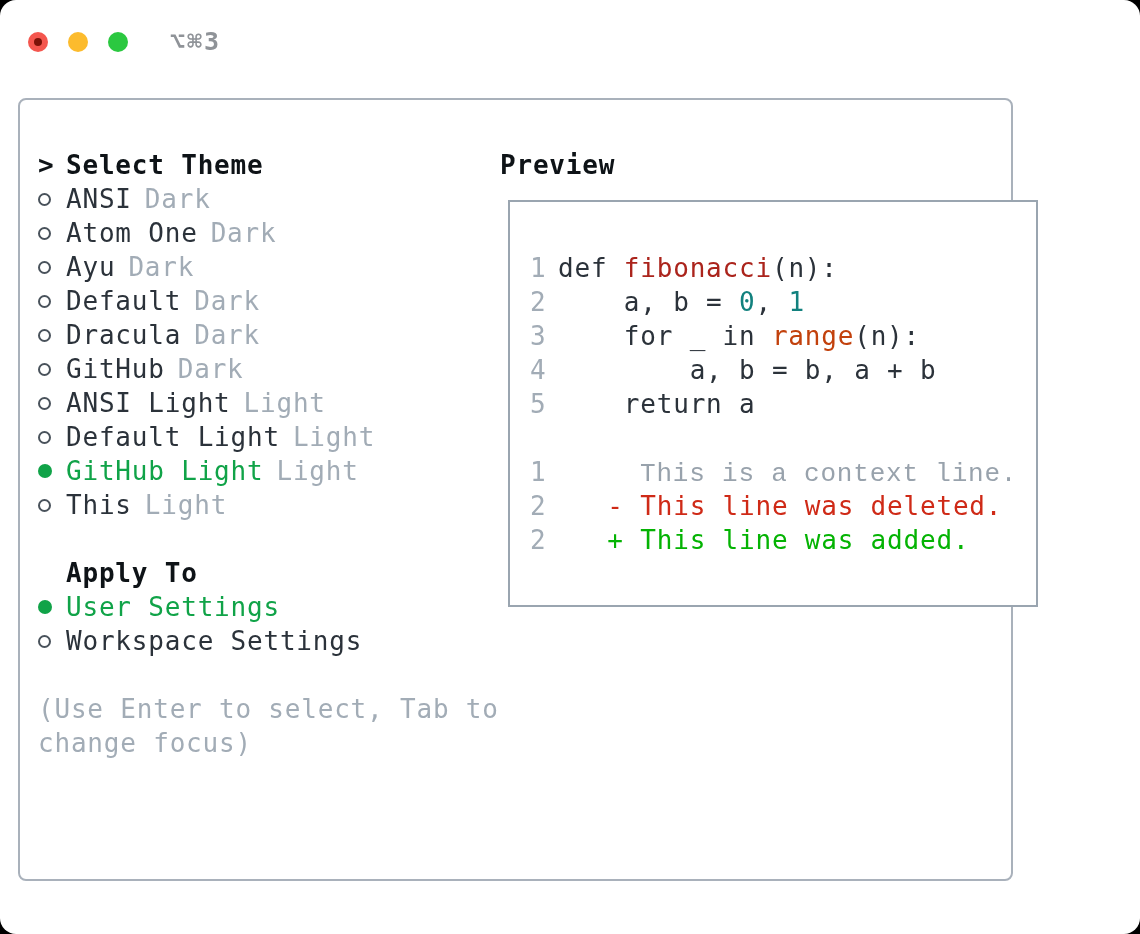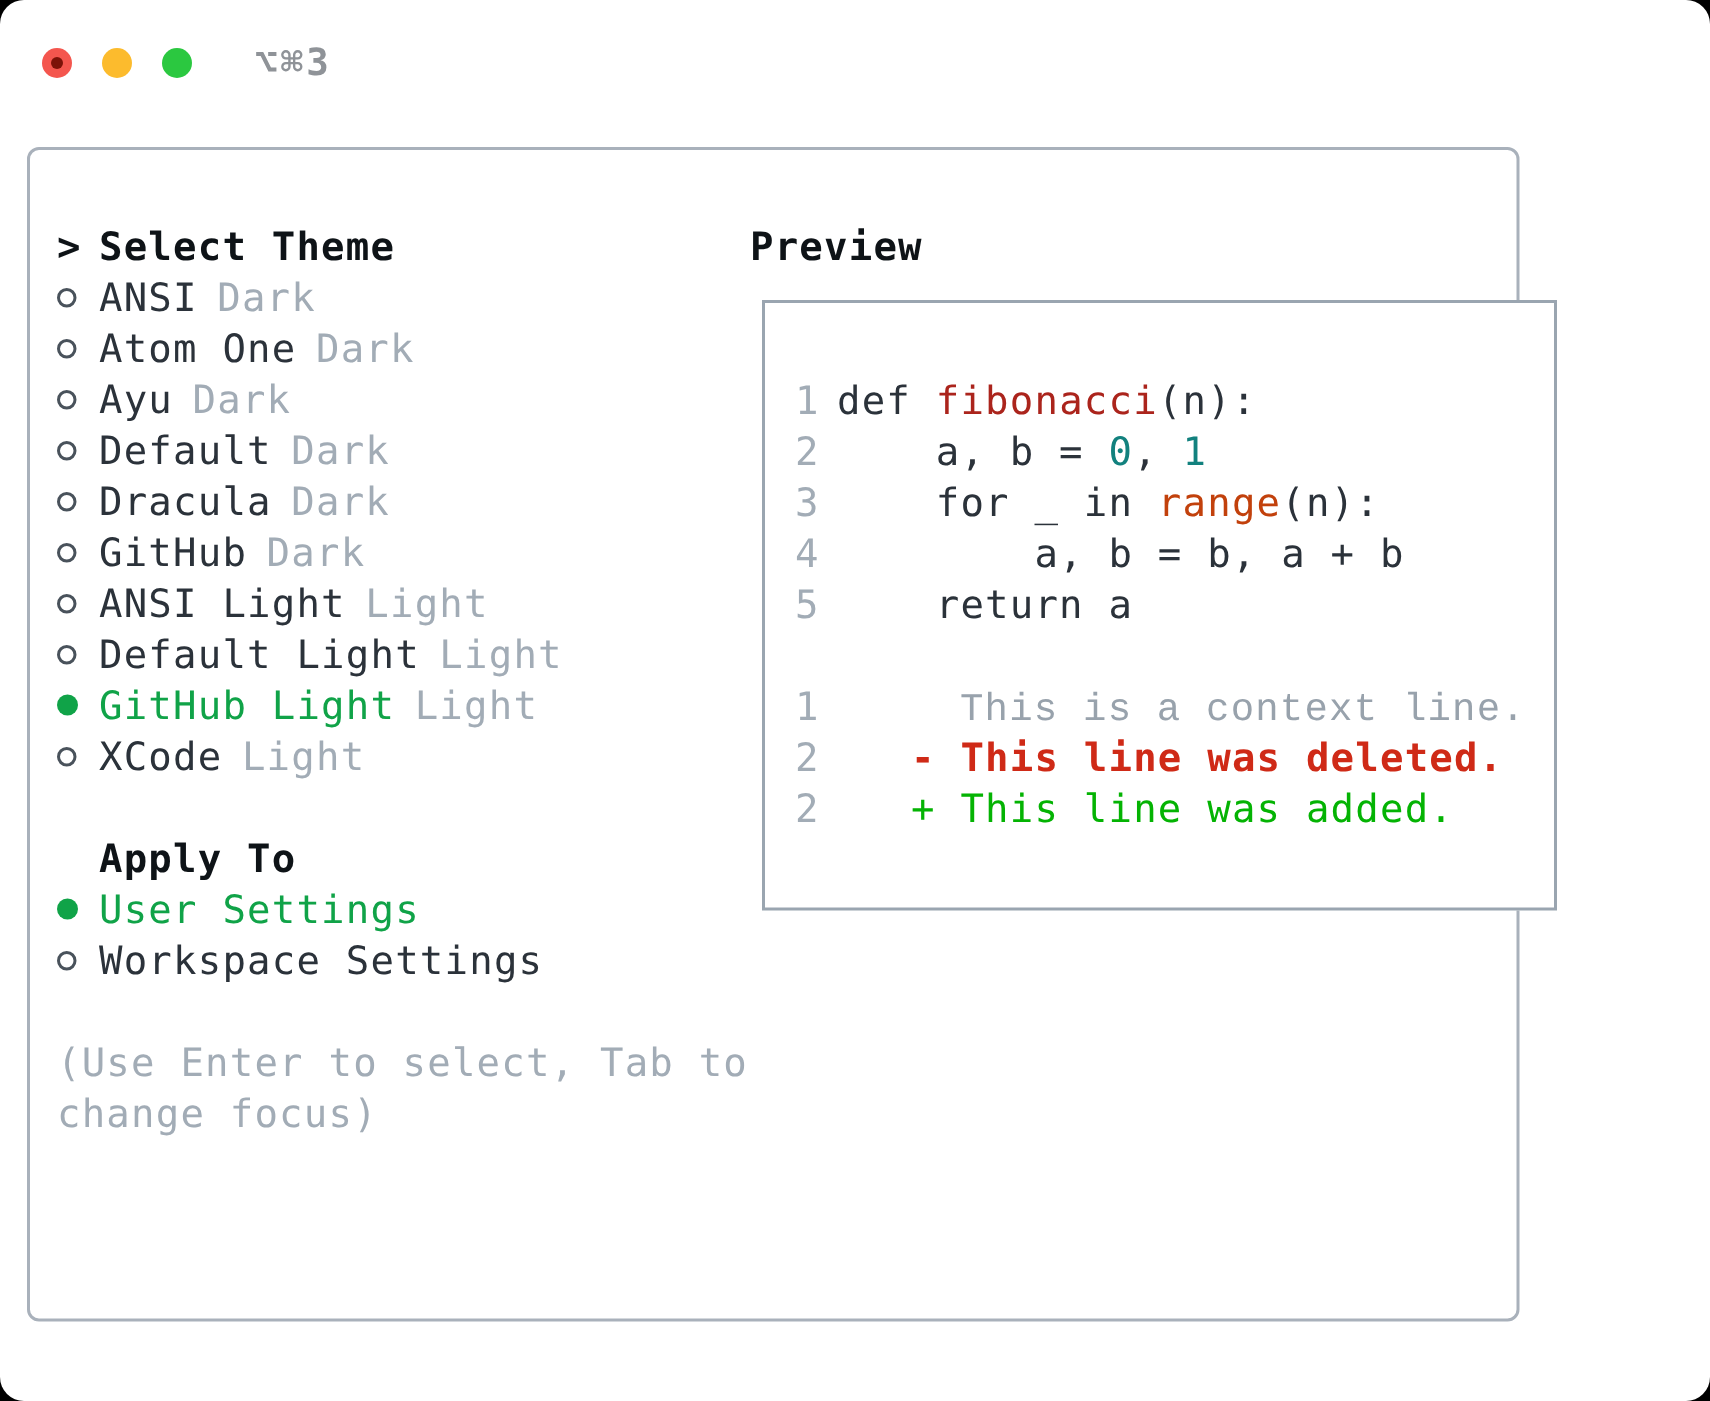--- a/index.html
+++ b/index.html
@@ -34,21 +34,21 @@
   
   .preview-label{position:absolute;left:500px;top:148px;font-weight:bold;color:#0e1317;}
   .preview-box{position:absolute;left:508px;top:200px;width:530px;height:407px;
     border:2px solid #9aa5b0;box-sizing:border-box;background:#fff;padding:49px 0 0 20px;}
   .lnum{display:inline-block;width:28px;color:#a2acb6;}
   .t-code{color:#2b323a;}
   .t-function{color:#ab241c;}
   .t-number{color:#12817e;}
   .t-builtin{color:#c2410c;}
   .t-context{color:#98a2ac;font-family:Liberation Mono, monospace;}
-  .t-deleted{color:#cf2a17;font-weight:bold;}
+  .t-deleted{color:#cf2a17;}
   .t-added{color:#04b303;}
   .spacer{height:34px;}
 </style>
 </head>
 <body>
 
 <div class="window">
 
   <div class="titlebar">
     <span class="tl tl-red">
@@ -66,21 +66,21 @@
 
     <div class="row"><span class="mark"><span class="ring"></span></span><span class="tname">ANSI</span><span class="tvariant">Dark</span></div>
     <div class="row"><span class="mark"><span class="ring"></span></span><span class="tname">Atom One</span><span class="tvariant">Dark</span></div>
     <div class="row"><span class="mark"><span class="ring"></span></span><span class="tname">Ayu</span><span class="tvariant">Dark</span></div>
     <div class="row"><span class="mark"><span class="ring"></span></span><span class="tname">Default</span><span class="tvariant">Dark</span></div>
     <div class="row"><span class="mark"><span class="ring"></span></span><span class="tname">Dracula</span><span class="tvariant">Dark</span></div>
     <div class="row"><span class="mark"><span class="ring"></span></span><span class="tname">GitHub</span><span class="tvariant">Dark</span></div>
     <div class="row"><span class="mark"><span class="ring"></span></span><span class="tname">ANSI Light</span><span class="tvariant">Light</span></div>
     <div class="row"><span class="mark"><span class="ring"></span></span><span class="tname">Default Light</span><span class="tvariant">Light</span></div>
     <div class="row"><span class="mark"><span class="ring sel"></span></span><span class="tname green-text">GitHub Light</span><span class="tvariant">Light</span></div>
-    <div class="row"><span class="mark"><span class="ring"></span></span><span class="tname">XCode</span><span class="tvariant">Light</span></div>
+    <div class="row"><span class="mark"><span class="ring"></span></span><span class="tname">This</span><span class="tvariant">Light</span></div>
 
     <div class="spacer"></div>
 
     <div class="row apply-label"><span class="mark"></span><span>Apply To</span></div>
     <div class="row"><span class="mark"><span class="ring sel"></span></span><span class="tname green-text">User Settings</span></div>
     <div class="row"><span class="mark"><span class="ring"></span></span><span class="tname">Workspace Settings</span></div>
 
     <div class="spacer"></div>
 
     <div class="row dim">(Use Enter to select, Tab to</div>

